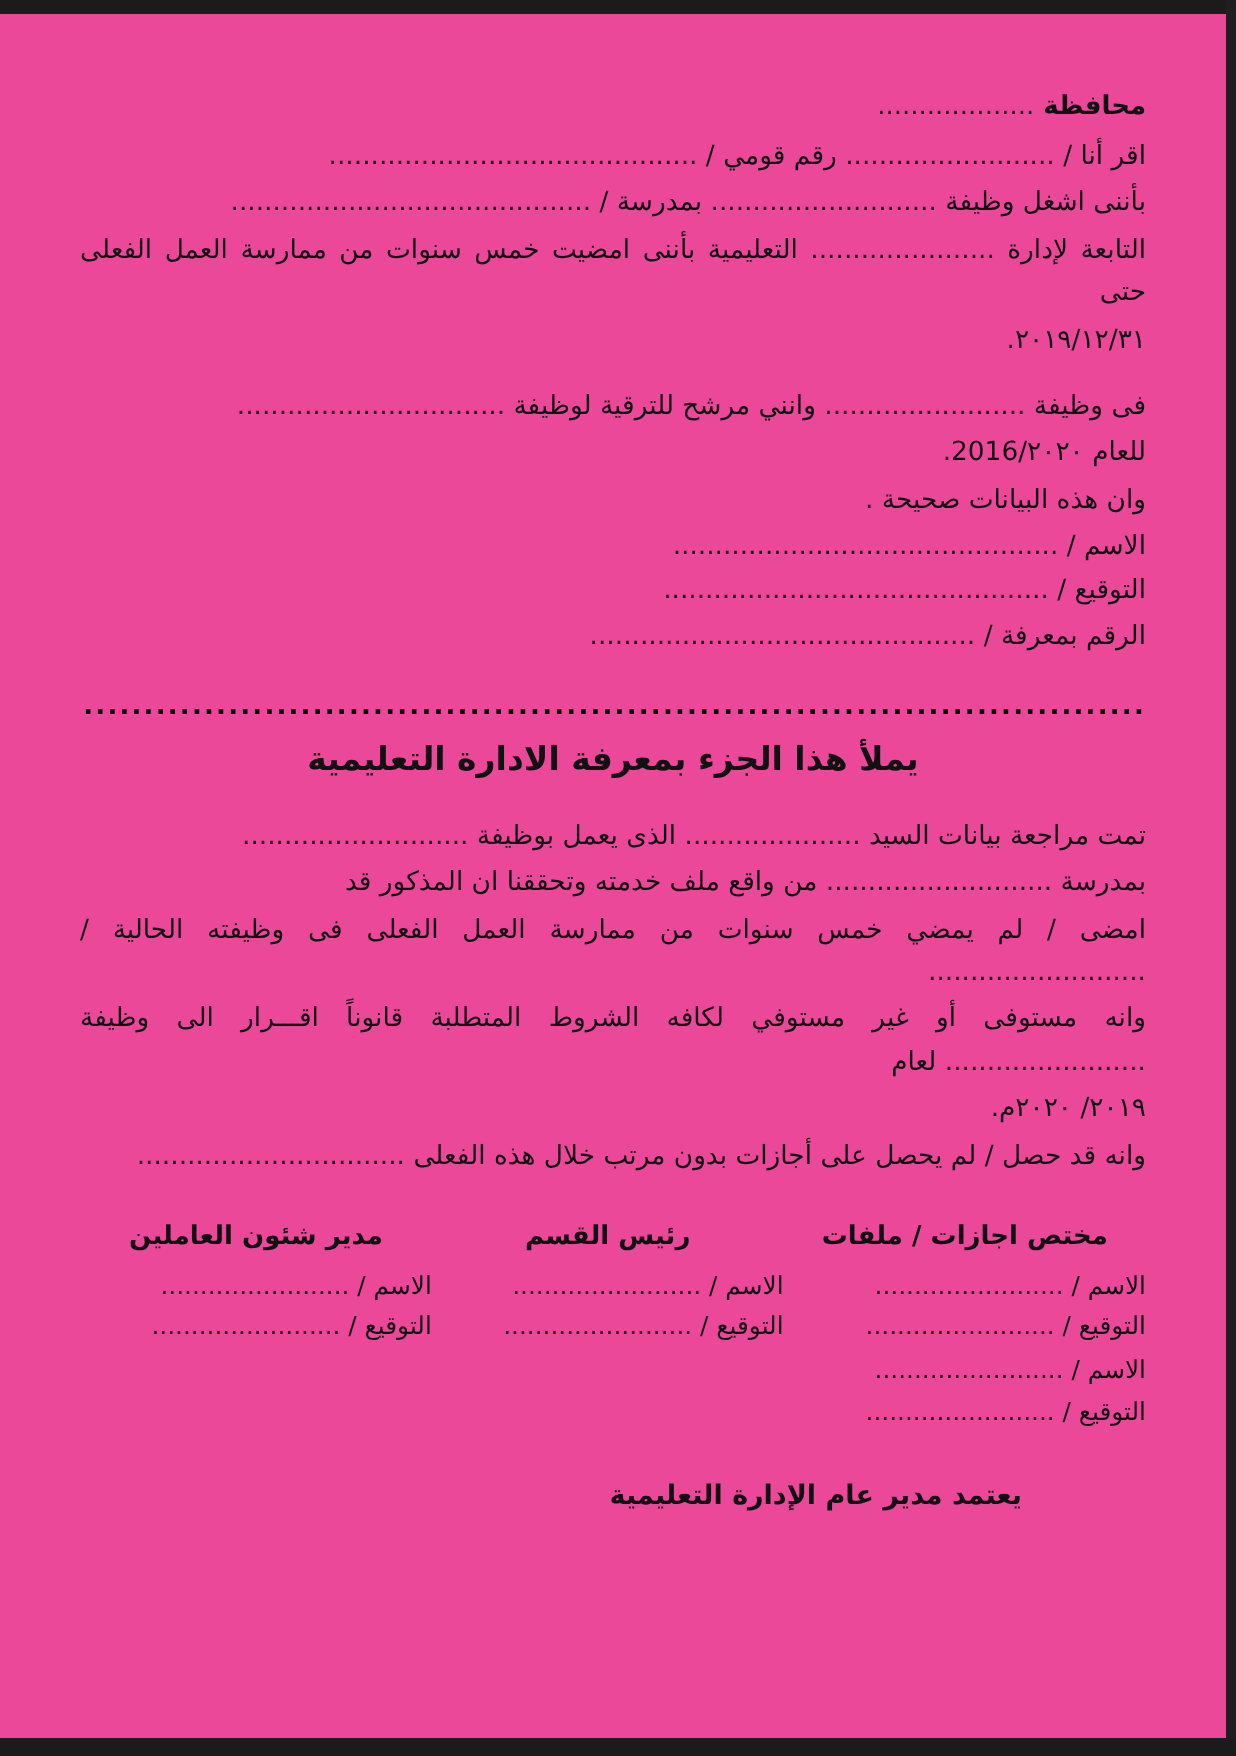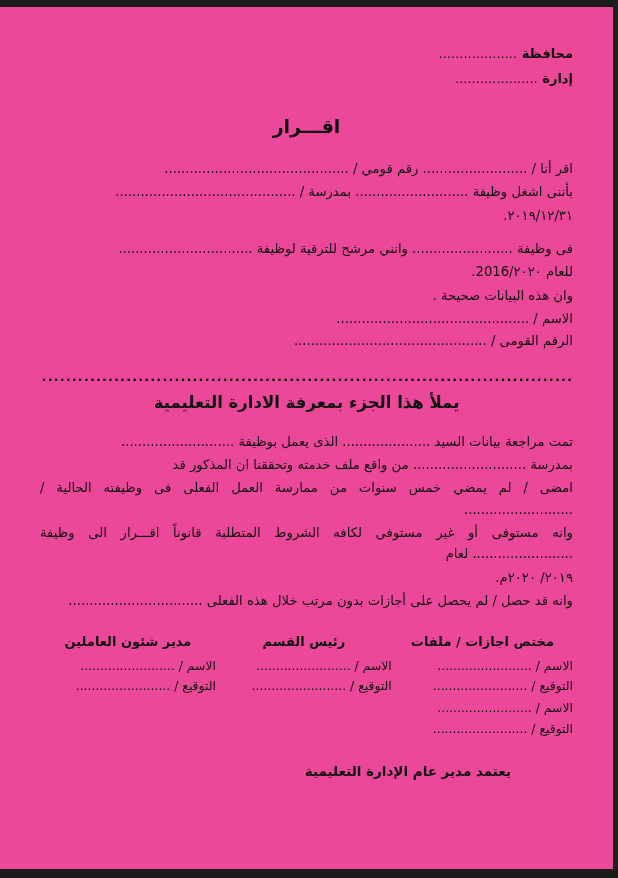--- a/index.html
+++ b/index.html
@@ -178,42 +178,41 @@
 <div class="scan-bar-bottom"></div>
 
 <div class="page">
   <div class="doc">
 
     <div class="header-block">
       <div class="header-line">
         <span class="lbl">محافظة</span>
         <span class="dots">...................</span>
       </div>
-      <div class="header-line">
-        <span class="lbl">إدارة</span>
-        <span class="dots">....................</span>
-      </div>
-    </div>
-
-    <div class="title kashida">اقـــرار</div>
+    </div>
+
 
     <div class="para">اقر أنا / ......................... رقم قومي / ............................................</div>
     <div class="para">بأننى اشغل وظيفة ........................... بمدرسة / ...........................................</div>
+    <div class="para">التابعة لإدارة ...................... التعليمية بأننى امضيت خمس سنوات من ممارسة العمل الفعلى حتى</div>
     <div class="sub-line">٢٠١٩/١٢/٣١.</div>
     <div class="block-gap"></div>
     <div class="para">فى وظيفة ........................ وانني مرشح للترقية لوظيفة ................................</div>
     <div class="sub-line">للعام 2016/٢٠٢٠.</div>
     <div class="sub-line">وان هذه البيانات صحيحة .</div>
 
 
     <div class="sigrow">
       <span class="lbl">الاسم / ..............................................</span>
     </div>
     <div class="sigrow">
-      <span class="lbl">الرقم القومى / ..............................................</span>
+      <span class="lbl">التوقيع / ..............................................</span>
+    </div>
+    <div class="sigrow">
+      <span class="lbl">الرقم بمعرفة / ..............................................</span>
     </div>
 
     <div class="separator">................................................................................................................................................................</div>
 
     <div class="section-heading">يملأ هذا الجزء بمعرفة الادارة التعليمية</div>
 
     <div class="para">تمت مراجعة بيانات السيد ..................... الذى يعمل بوظيفة ...........................</div>
     <div class="para">بمدرسة ........................... من واقع ملف خدمته وتحققنا ان المذكور قد</div>
     <div class="para">امضى / لم يمضي خمس سنوات من ممارسة العمل الفعلى فى وظيفته الحالية / ..........................</div>
     <div class="para">وانه مستوفى أو غير مستوفي لكافه الشروط المتطلبة قانوناً اقـــرار الى وظيفة ........................ لعام</div>

